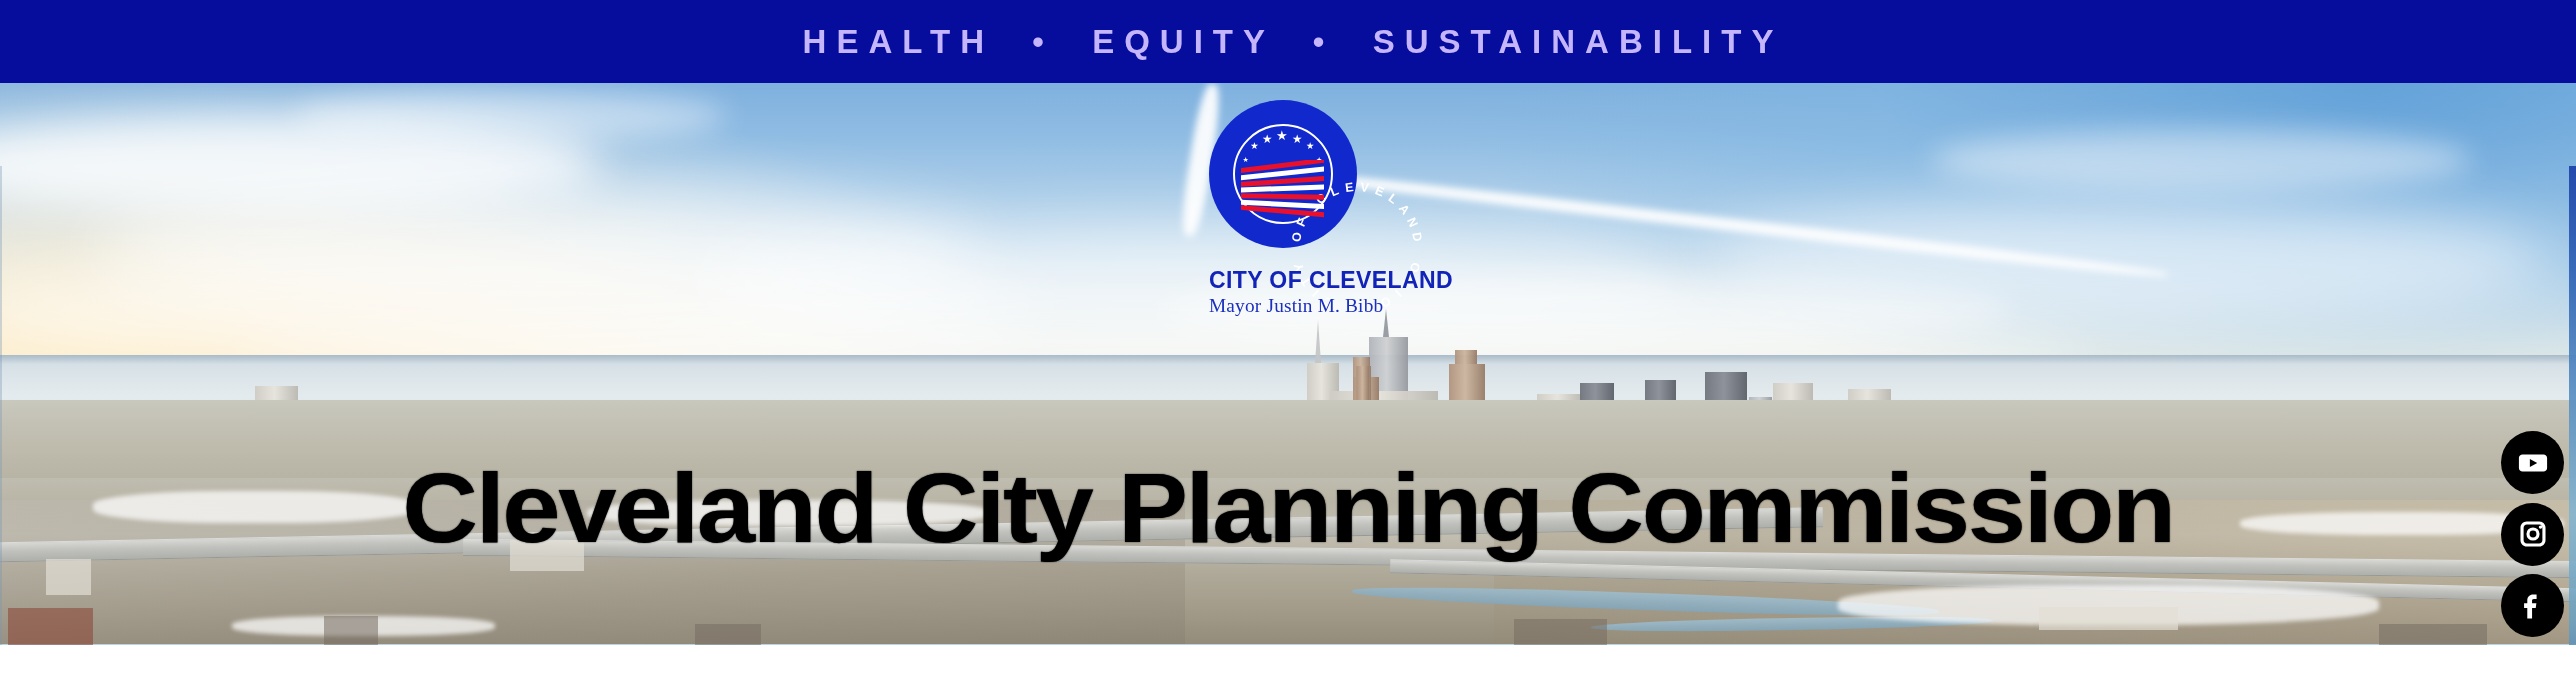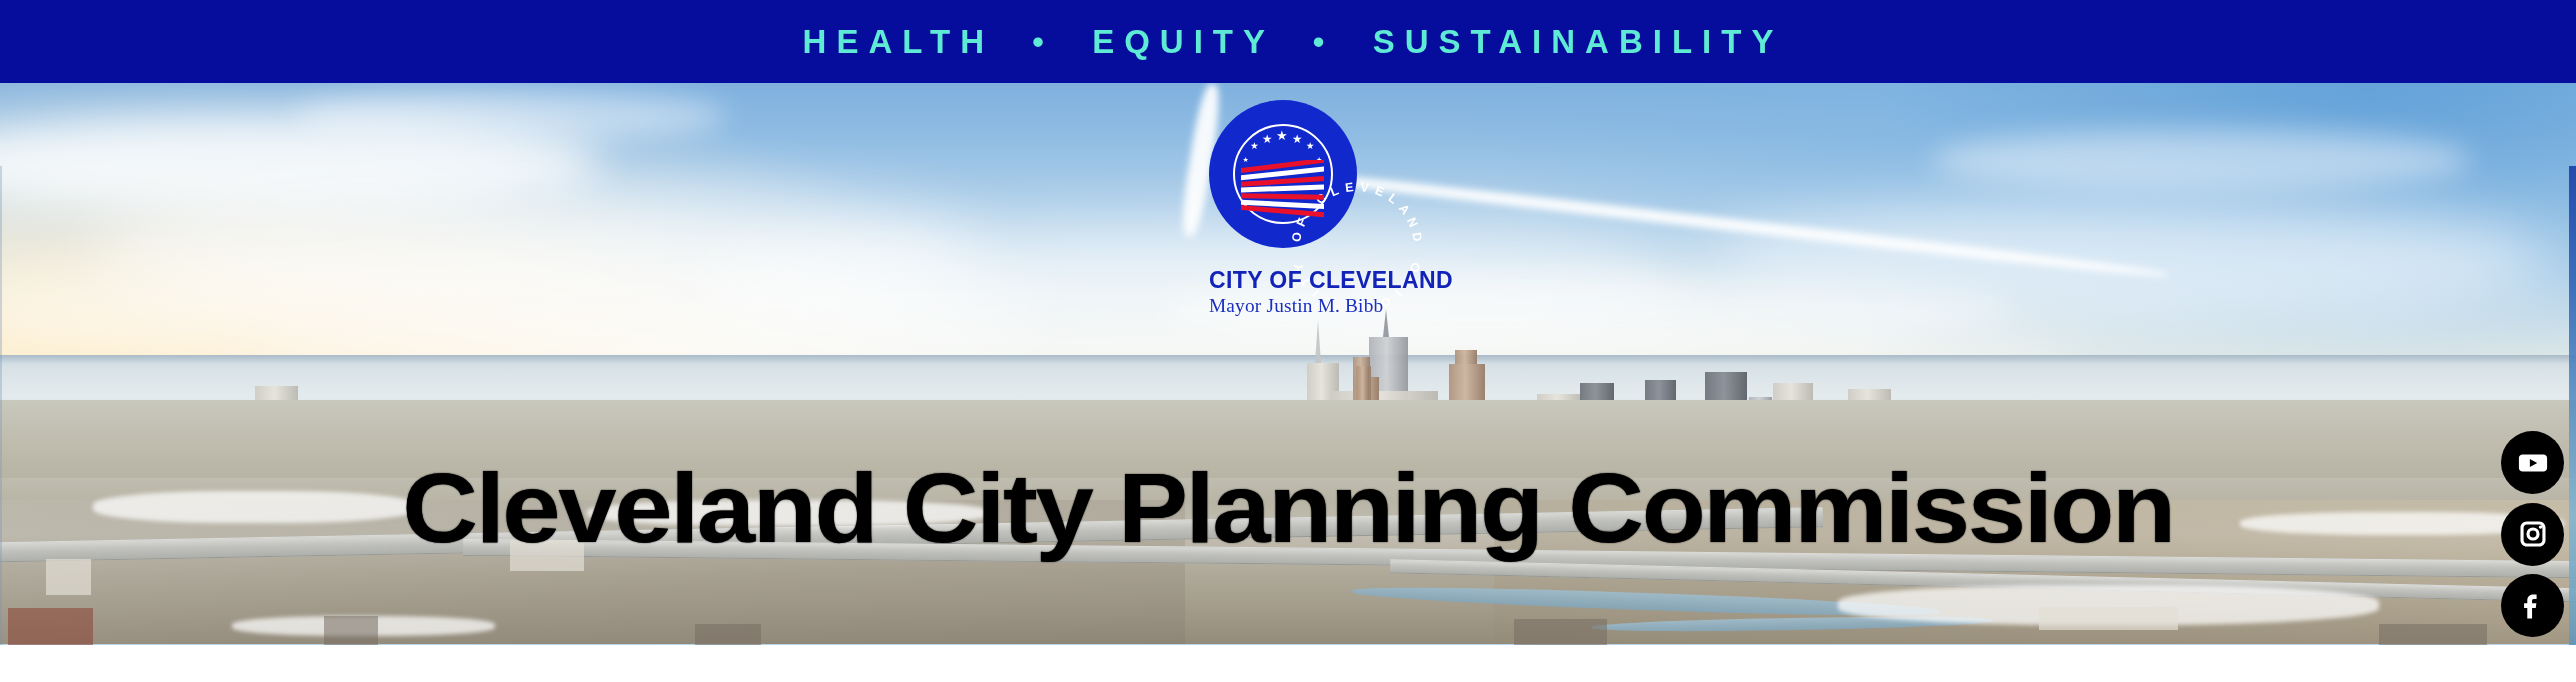--- a/index.html
+++ b/index.html
@@ -19,21 +19,21 @@
   }
 
   
   #tagline-banner {
     position:absolute; left:0; top:0;
     width:2576px; height:83px;
     background:#060c9c;
     display:flex; align-items:center; justify-content:center;
   }
   #tagline-text {
-    color:#5eead4;
+    color:#c4b5fd;
     font-family:"Liberation Sans", sans-serif;
     font-weight:700;
     font-size:33px;
     letter-spacing:10px;
     white-space:pre;
     line-height:1;
     text-indent:10px;
   }
 
   

